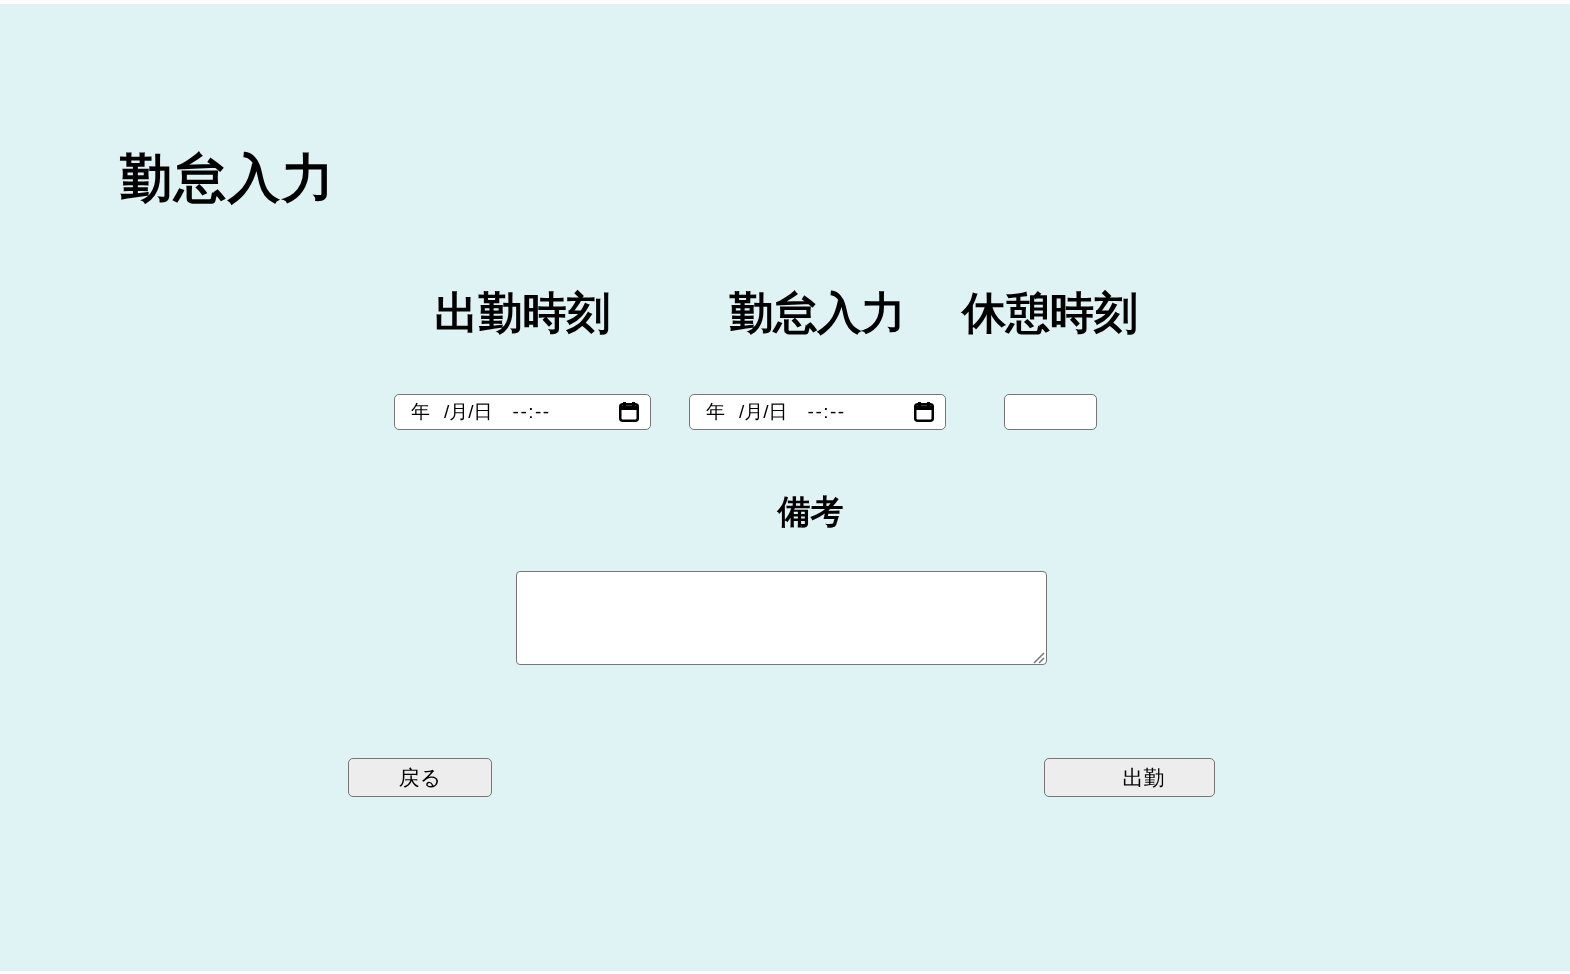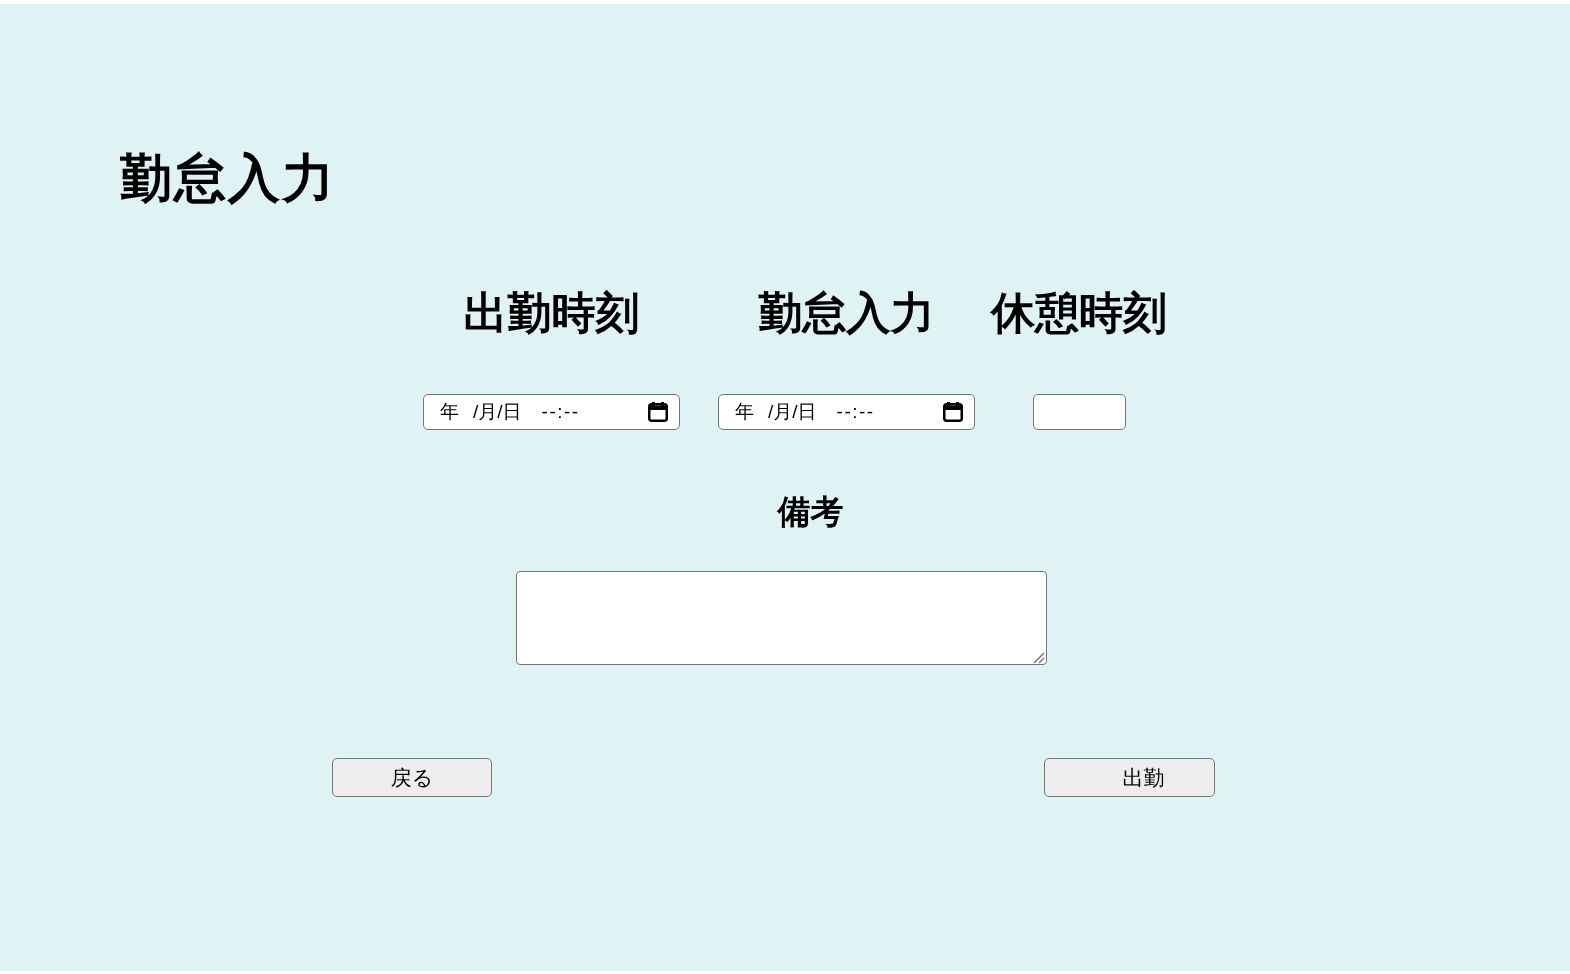--- a/index.html
+++ b/index.html
@@ -21,21 +21,21 @@
     position: absolute;
     left: 120px; top: 148px;
     margin: 0;
     font-size: 52px;
     font-weight: bold;
     line-height: 1;
     letter-spacing: 2px;
   }
   .header-row, .input-row {
     position: absolute;
-    left: 423px;
+    left: 394px;
     display: flex;
     align-items: flex-end;
   }
   .header-row { top: 287px; }
   .input-row  { top: 390px; }
   .colcell-1, .colcell-2 { width: 257px; }
   .colcell-2 { margin-left: 38px; }
   .colcell-3 { width: 178px; margin-left: 15px; }
   .col-header {
     font-size: 44px;
@@ -101,21 +101,21 @@
     height: 39px;
     background: #ededed;
     border: 1.5px solid #767676;
     border-radius: 5px;
     font-size: 21px;
     line-height: 1;
     color: #000;
     font-family: "Liberation Sans", sans-serif;
     cursor: pointer;
   }
-  .btn-back    { left: 332px;  width: 160px; }
+  .btn-back    { left: 348px;  width: 144px; }
   .btn-clockin { left: 1044px; width: 171px; padding-left: 34px; }
 </style>
 </head>
 <body>
 
 <div class="page">
 
   <h1 class="title">勤怠入力</h1>
 
   <div class="header-row">

